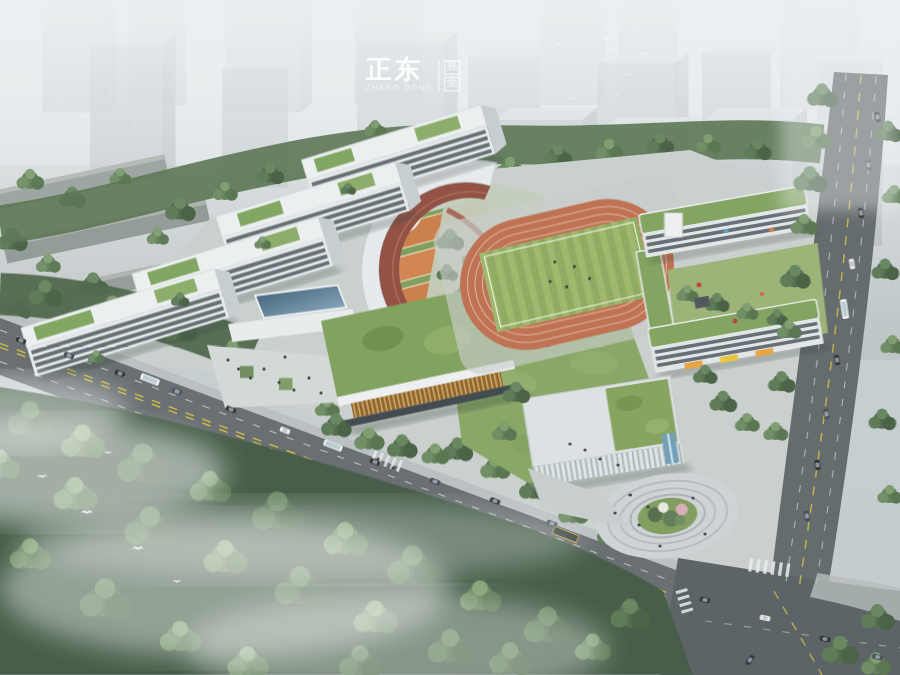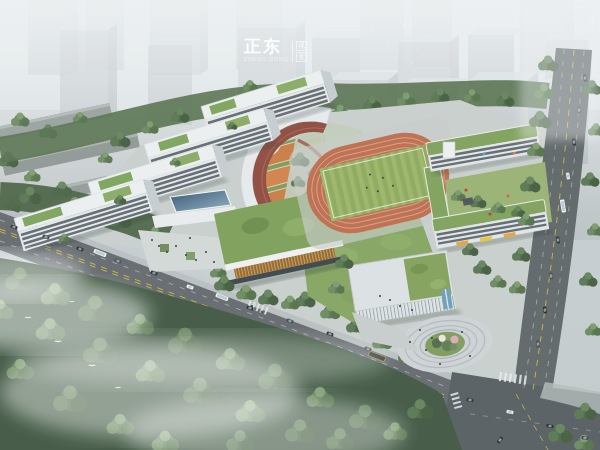--- a/index.html
+++ b/index.html
@@ -3,21 +3,21 @@
 <meta charset="utf-8">
 <style>
   html,body{margin:0;padding:0;background:#222;}
   .stage{
     position:relative;width:600px;height:450px;overflow:hidden;
     background:linear-gradient(180deg,#e6ebed 0%,#d3dadd 28%,#c6cdd0 55%,#c2c9cc 100%);
     font-family:"Liberation Sans", sans-serif;
   }
   .stage svg{position:absolute;left:0;top:0;}
   .watermark{
-    position:absolute;left:244px;top:38px;display:flex;align-items:flex-end;gap:3px;
+    position:absolute;left:244px;top:38px;display:flex;align-items:center;gap:3px;
     color:rgba(255,255,255,.9);z-index:20;user-select:none;
   }
   .wm-brand{font-size:17px;font-weight:bold;letter-spacing:2px;line-height:17px;
     color:rgba(255,255,255,.92);font-family:"Liberation Sans",sans-serif;}
   .wm-sub{font-size:5px;letter-spacing:1.1px;color:rgba(255,255,255,.6);margin-top:1px;}
   .wm-divider{width:1px;height:21px;background:rgba(255,255,255,.55);}
   .wm-side{display:flex;flex-direction:column;gap:1px;}
   .wm-side span{display:block;font-size:7px;line-height:8px;padding:0 1px;
     color:rgba(255,255,255,.8);border:0.5px solid rgba(255,255,255,.55);}
   .bf{fill:#a9b0b4}.bt{fill:#cdd2d5}.bs{fill:#979ea3}

